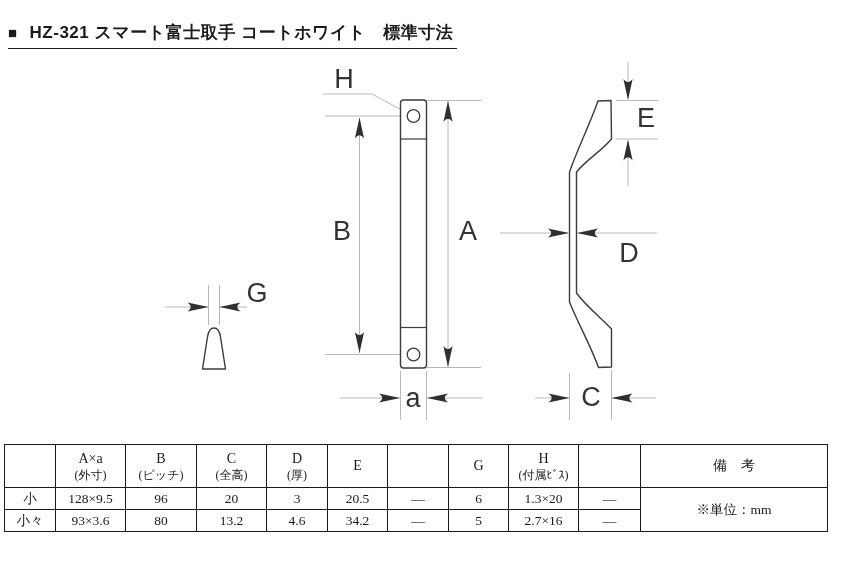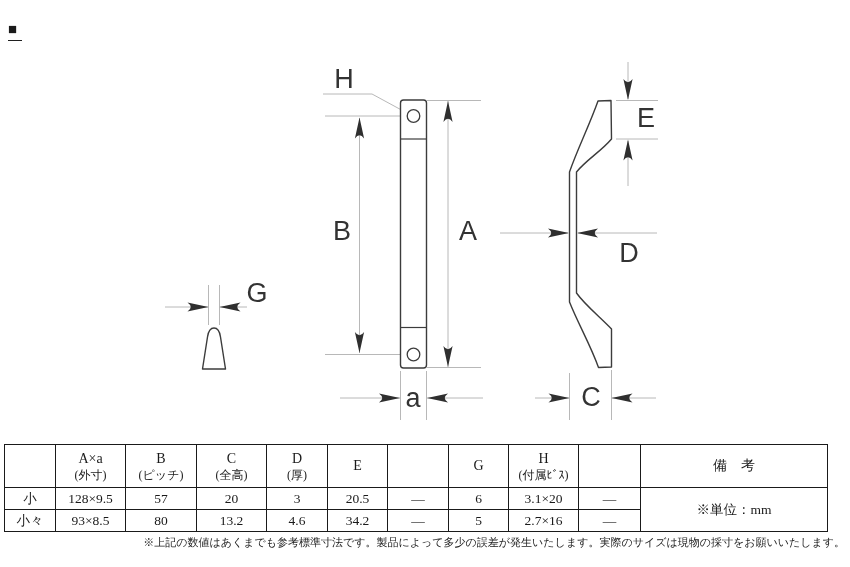--- a/index.html
+++ b/index.html
@@ -50,20 +50,21 @@
     font-family:"Liberation Serif", serif;
   }
 </style>
 </head>
 <body>
 
 <div class="page">
 
   <div class="title-block">
     <span class="bullet">■</span>
+    <span>HZ-321 スマート富士取手 コートホワイト　標準寸法</span>
   </div>
 
   <svg class="drawing-svg" width="850" height="435" viewBox="0 0 850 435">
 
     <g>
 
       <g stroke="#b8b8b8" stroke-width="1" fill="none">
         <path d="M325 116 H400"></path>
         <path d="M325 354.5 H400"></path>
         <path d="M427 100.5 H481"></path>
@@ -195,40 +196,39 @@
         <div class="hdr-sub">(付属ﾋﾞｽ)</div>
       </th>
       <th></th>
       <th>
         <div class="hdr-main">備　考</div>
       </th>
     </tr>
     <tr>
       <td class="row-label">小</td>
       <td>128×9.5</td>
-      <td>57</td>
+      <td>96</td>
       <td>20</td>
       <td>3</td>
       <td>20.5</td>
       <td>―</td>
       <td>6</td>
-      <td>3.1×20</td>
+      <td>1.3×20</td>
       <td>―</td>
       <td class="note-cell" rowspan="2">※単位：mm</td>
     </tr>
     <tr>
       <td class="row-label">小々</td>
-      <td>93×8.5</td>
+      <td>93×3.6</td>
       <td>80</td>
       <td>13.2</td>
       <td>4.6</td>
       <td>34.2</td>
       <td>―</td>
       <td>5</td>
       <td>2.7×16</td>
       <td>―</td>
     </tr>
   </tbody>
     </table>
 
-  <div class="footnote">※上記の数値はあくまでも参考標準寸法です。製品によって多少の誤差が発生いたします。実際のサイズは現物の採寸をお願いいたします。</div>
 
 </div>
 
 </body></html>

